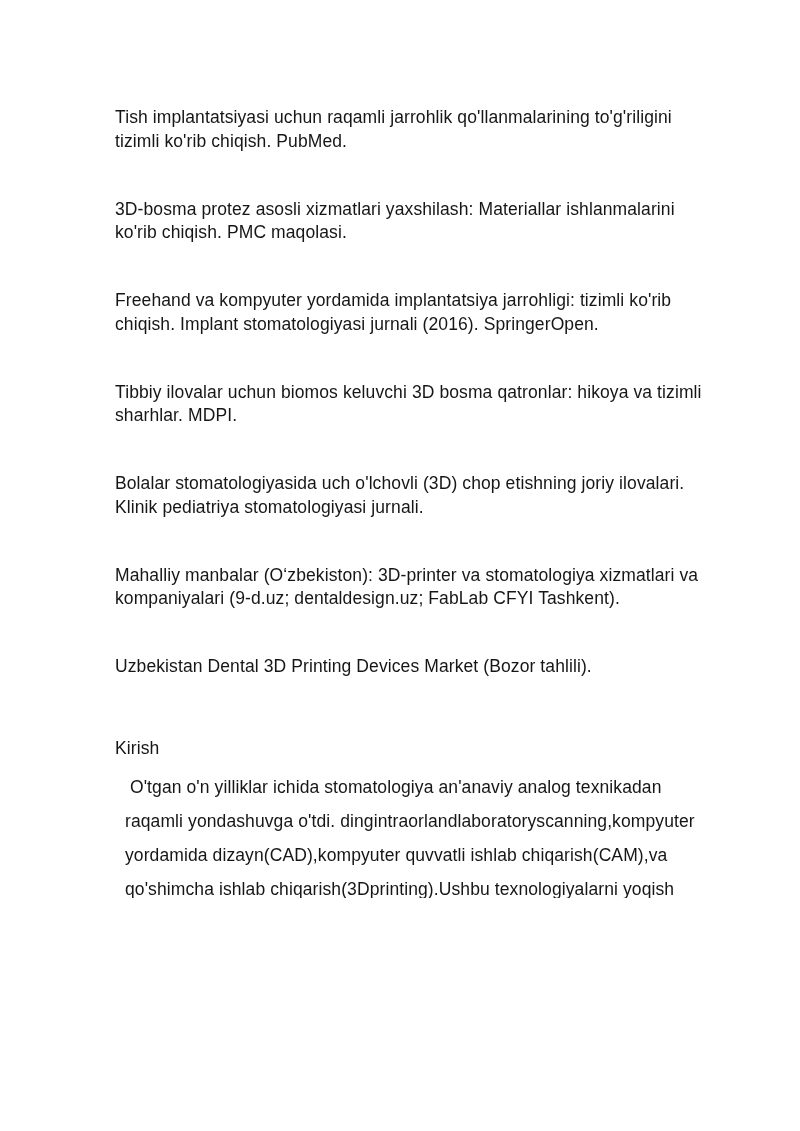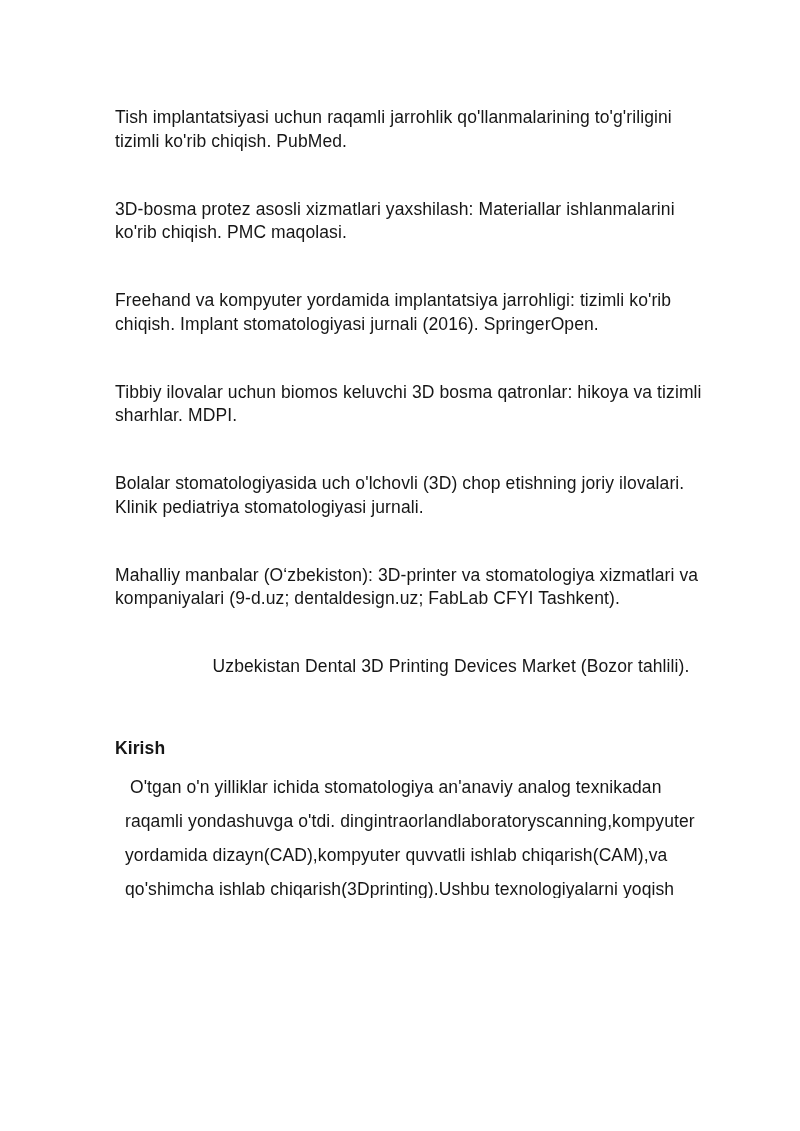--- a/index.html
+++ b/index.html
@@ -25,27 +25,26 @@
   .ref {
     margin: 0 0 44.5px 0;
     font-size: 17.5px;
     line-height: 23.5px;
     font-weight: 400;
     white-space: pre;
     letter-spacing: 0.1px;
   }
   .ref.last {
     margin-bottom: 58px;
-    text-align: center;
   }
   .section-heading {
     margin: 0;
     font-size: 17.5px;
     line-height: 23.5px;
-    font-weight: 700;
+    font-weight: 400;
     white-space: pre;
     letter-spacing: 0.1px;
   }
   .body-text {
     margin: 10px;
     font-size: 17.5px;
     line-height: 34px;
     font-weight: 400;
     white-space: pre;
     letter-spacing: 0.1px;

